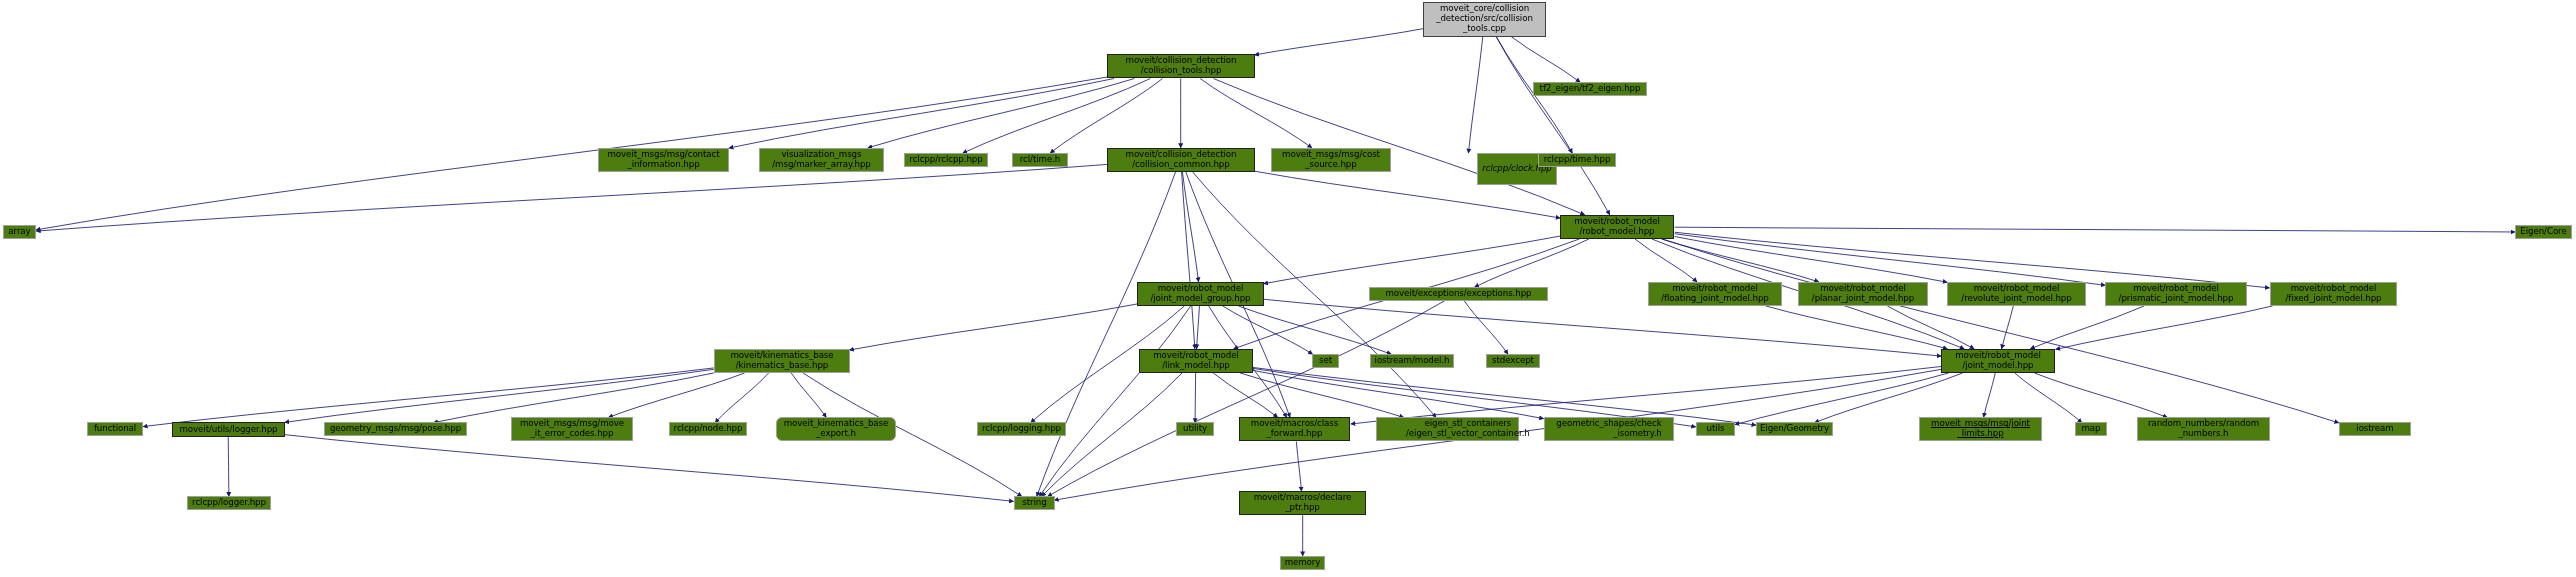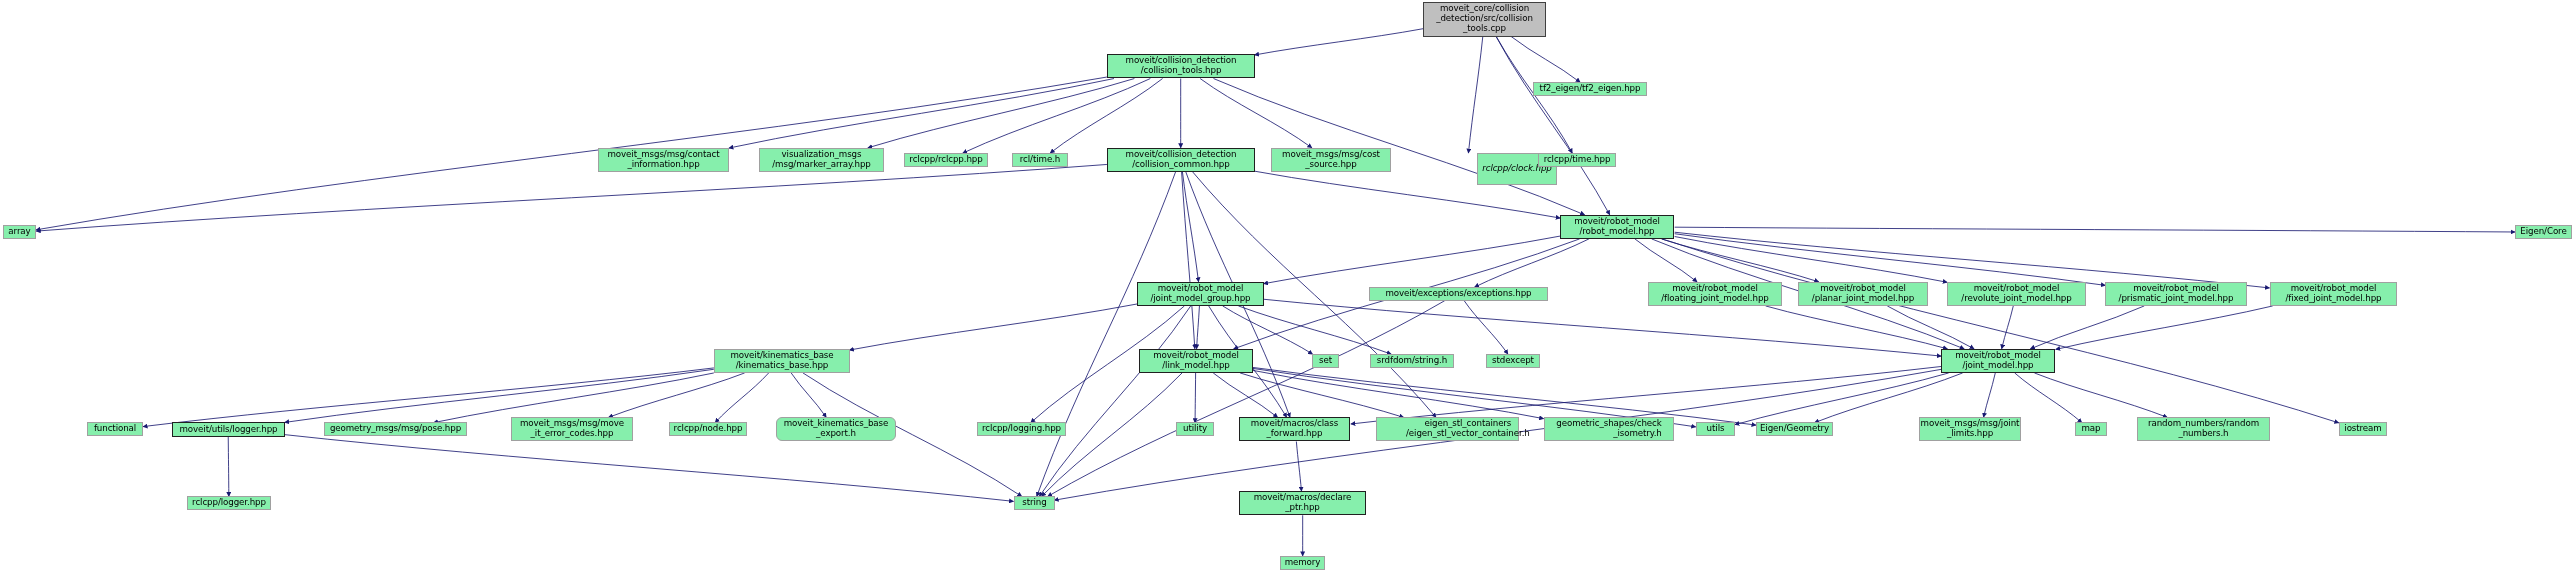--- a/index.html
+++ b/index.html
@@ -12,21 +12,21 @@
     overflow:hidden;
   }
   #edge-layer{position:absolute;left:0;top:0;width:2576px;height:578px;}
   .node{
     position:absolute;
     box-sizing:border-box;
     display:flex;
     align-items:center;
     justify-content:center;
     text-align:center;
-    background:#86efac;
+    background:#4d7c0f;
     border:0.8px solid #a0a0a0;
     color:#000000;
     font-size:8.7px;
     line-height:1.12;
     white-space:pre-line;
     letter-spacing:-0.1px;
     padding:0.8px 2.3px;
   }
   .node.root{
     background:#bfbfbf;
@@ -151,21 +151,21 @@
 /revolute_joint_model.hpp</div>
     <div class="node" style="left: 2105px; top: 282px; width: 142px; height: 24px;">moveit/robot_model
 /prismatic_joint_model.hpp</div>
     <div class="node" style="left: 2270px; top: 282px; width: 127px; height: 24px;">moveit/robot_model
 /fixed_joint_model.hpp</div>
     <div class="node" style="left: 714px; top: 349px; width: 136px; height: 24px;">moveit/kinematics_base
 /kinematics_base.hpp</div>
     <div class="node strong" style="left: 1139px; top: 349px; width: 114px; height: 24px;">moveit/robot_model
 /link_model.hpp</div>
     <div class="node" style="left: 1312px; top: 354px; width: 27px; height: 13.6px;">set</div>
-    <div class="node" style="left: 1370px; top: 354px; width: 84px; height: 13.6px;">srdfdom/string.h</div>
+    <div class="node" style="left: 1370px; top: 354px; width: 84px; height: 13.6px;">iostream/model.h</div>
     <div class="node" style="left: 1486px; top: 354px; width: 54px; height: 13.6px;">stdexcept</div>
     <div class="node strong" style="left: 1941px; top: 349px; width: 114px; height: 24px;">moveit/robot_model
 /joint_model.hpp</div>
     <div class="node" style="left: 87px; top: 422px; width: 56px; height: 13.6px;">functional</div>
     <div class="node strong" style="left: 172px; top: 422px; width: 113px; height: 15px;">moveit/utils/logger.hpp</div>
     <div class="node" style="left: 324px; top: 422px; width: 143px; height: 13.6px;">geometry_msgs/msg/pose.hpp</div>
     <div class="node" style="left: 511px; top: 417px; width: 122px; height: 24px;">moveit_msgs/msg/move
 _it_error_codes.hpp</div>
     <div class="node" style="left: 669px; top: 422px; width: 78px; height: 13.6px;">rclcpp/node.hpp</div>
     <div class="node" style="left: 776px; top: 417px; width: 120px; height: 24px; border-radius: 6px;">moveit_kinematics_base
@@ -173,25 +173,25 @@
     <div class="node" style="left: 977px; top: 422px; width: 89px; height: 13.6px;">rclcpp/logging.hpp</div>
     <div class="node" style="left: 1176px; top: 422px; width: 38px; height: 13.6px;">utility</div>
     <div class="node strong" style="left: 1239px; top: 417px; width: 111px; height: 24px;">moveit/macros/class
 _forward.hpp</div>
     <div class="node" style="left: 1376px; top: 417px; width: 143px; height: 24px; padding-left: 43px;">eigen_stl_containers
 /eigen_stl_vector_container.h</div>
     <div class="node" style="left: 1544px; top: 417px; width: 130px; height: 24px; text-align: right;">geometric_shapes/check
 _isometry.h</div>
     <div class="node" style="left: 1696px; top: 422px; width: 39px; height: 13.6px;">utils</div>
     <div class="node" style="left: 1756px; top: 422px; width: 77px; height: 13.6px;">Eigen/Geometry</div>
-    <div class="node" style="left: 1919px; top: 417px; width: 102px; height: 24px;">moveit_msgs/msg/joint
+    <div class="node" style="left: 1919px; top: 417px; width: 123px; height: 24px; text-decoration: underline;">moveit_msgs/msg/joint
 _limits.hpp</div>
     <div class="node" style="left: 2075px; top: 422px; width: 32px; height: 13.6px;">map</div>
     <div class="node" style="left: 2137px; top: 417px; width: 133px; height: 24px;">random_numbers/random
 _numbers.h</div>
-    <div class="node" style="left: 2339px; top: 422px; width: 48px; height: 13.6px;">iostream</div>
+    <div class="node" style="left: 2339px; top: 422px; width: 72px; height: 13.6px;">iostream</div>
     <div class="node" style="left: 1014px; top: 496px; width: 41px; height: 13.6px;">string</div>
     <div class="node strong" style="left: 1239px; top: 491px; width: 127px; height: 24px;">moveit/macros/declare
 _ptr.hpp</div>
     <div class="node" style="left: 187px; top: 496px; width: 84px; height: 13.6px;">rclcpp/logger.hpp</div>
     <div class="node" style="left: 1280px; top: 556px; width: 45px; height: 13.6px;">memory</div>
   </div>
 
 
 </body></html>

